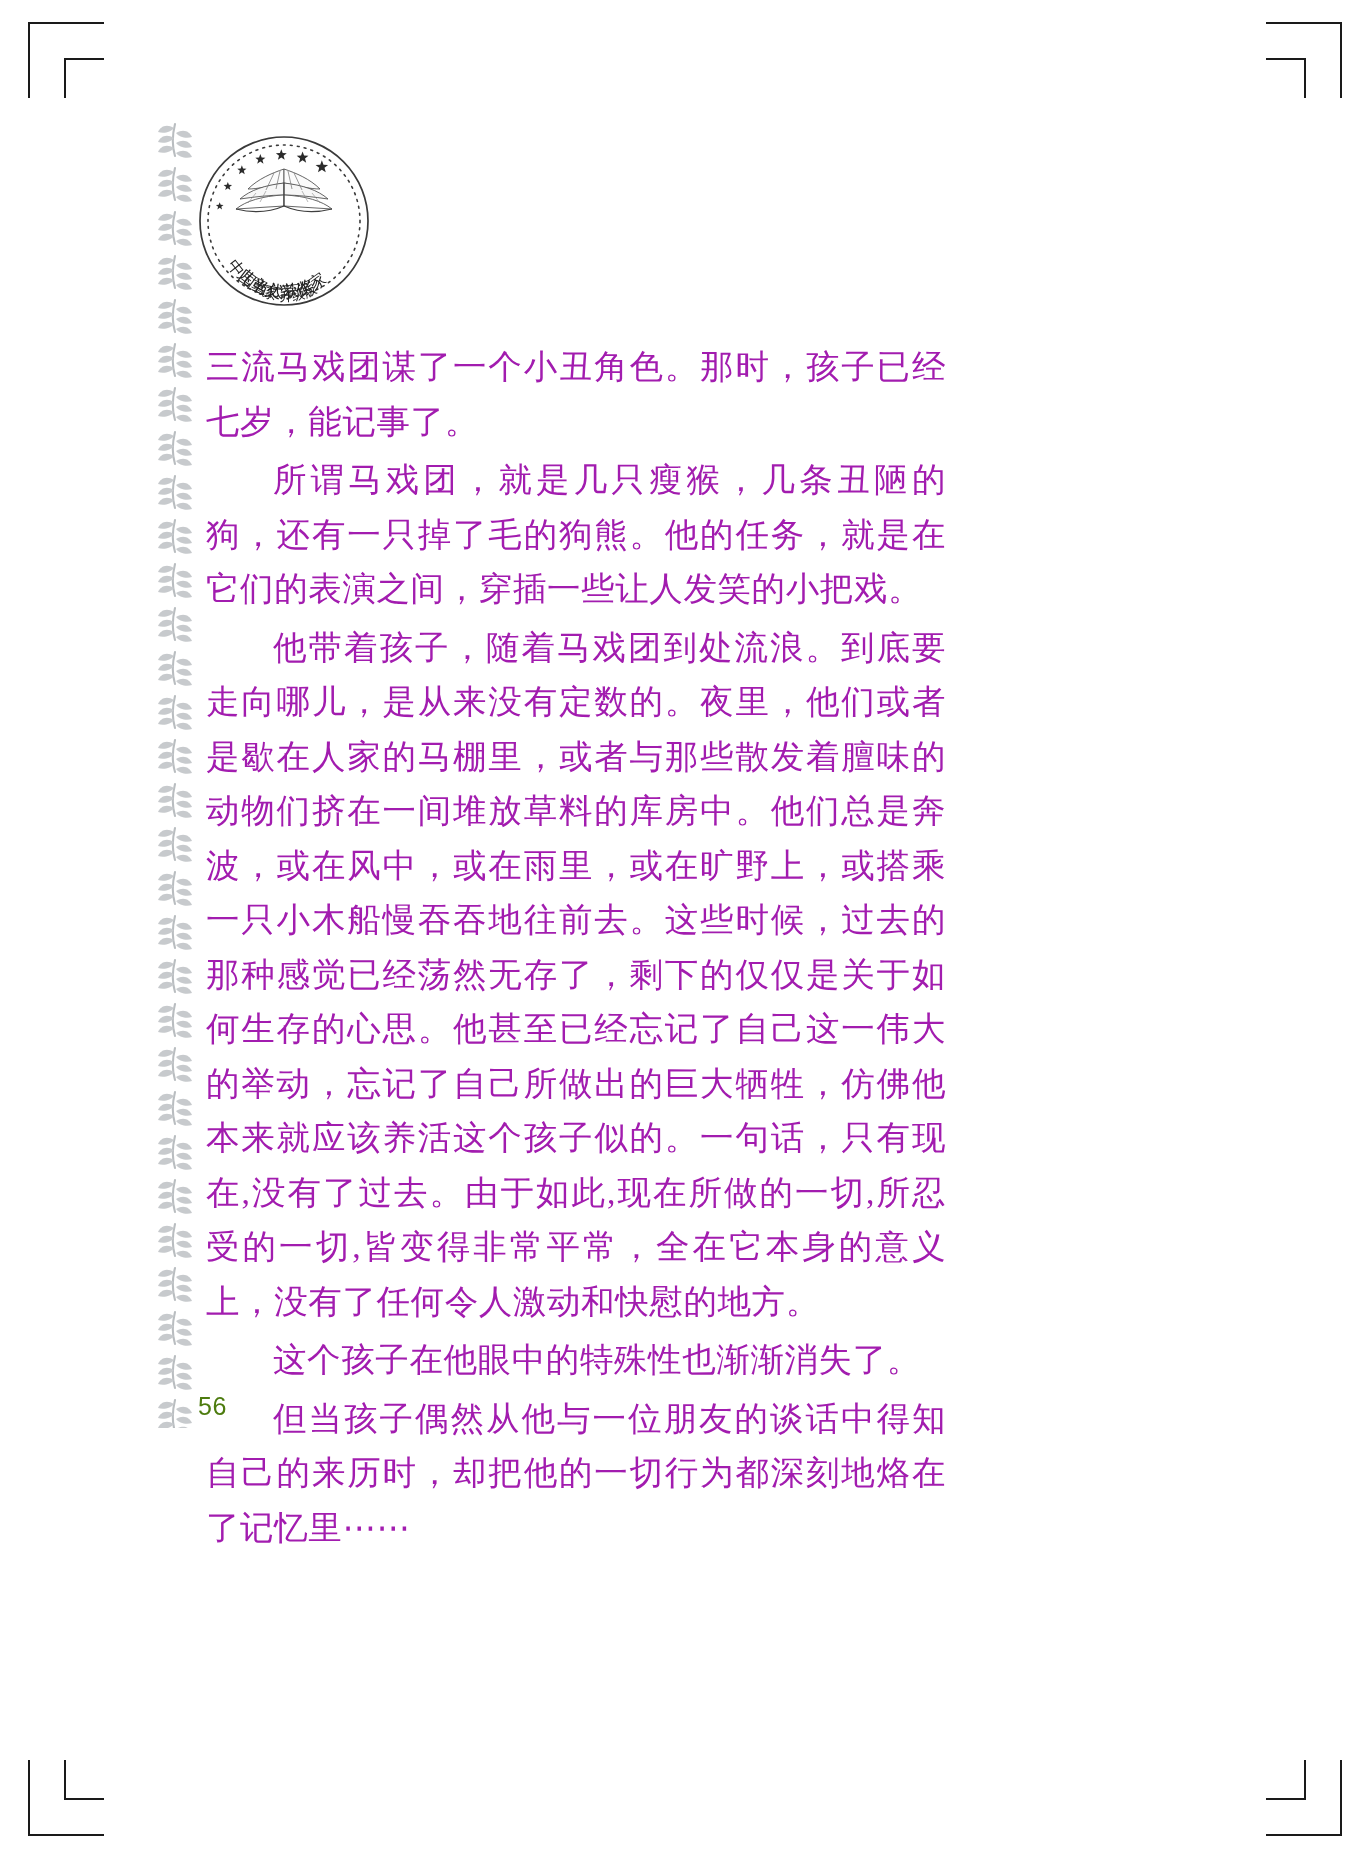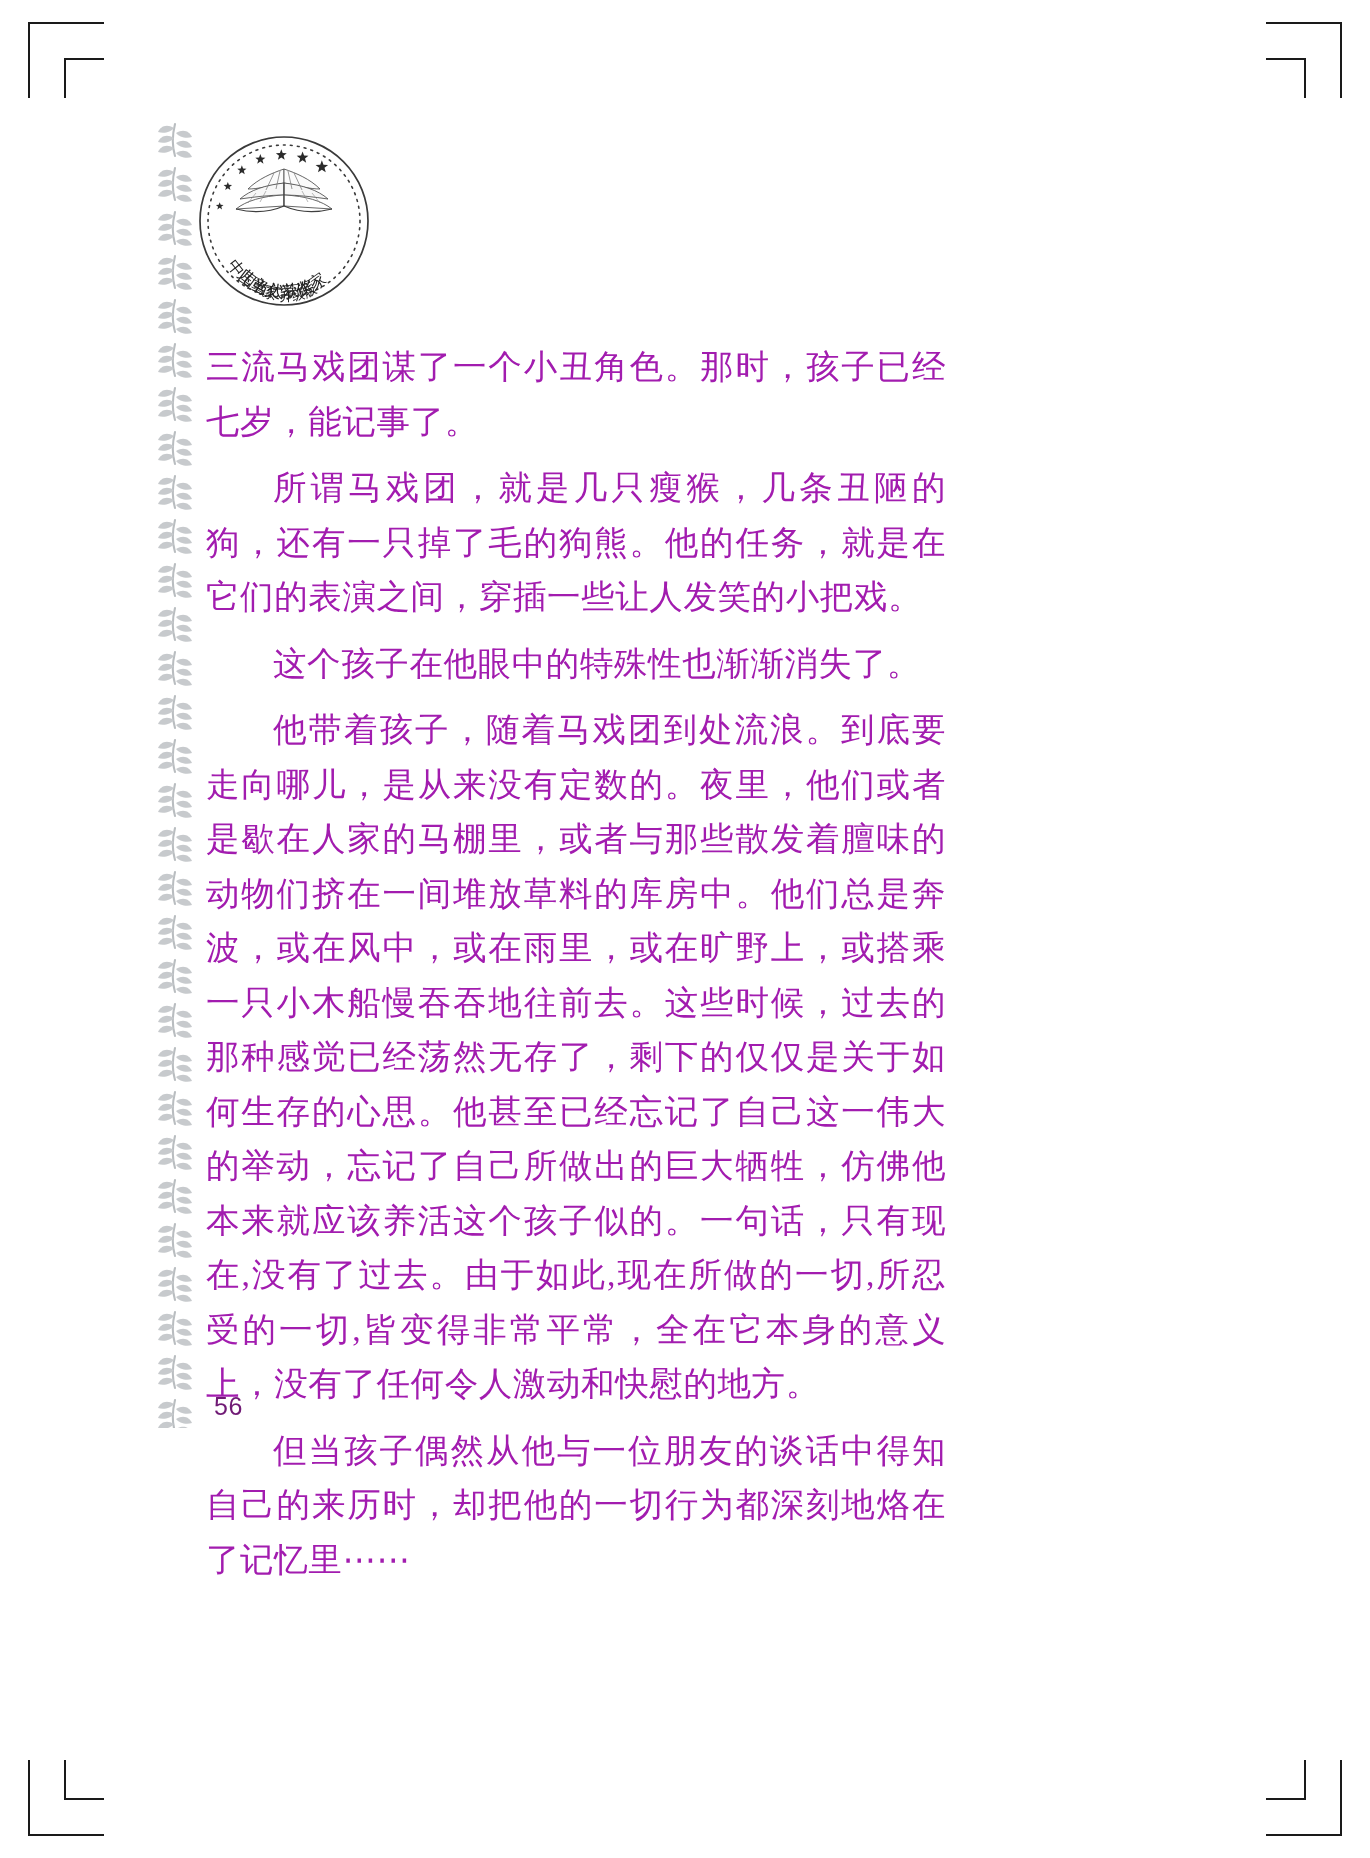--- a/index.html
+++ b/index.html
@@ -85,32 +85,31 @@
   .para {
     font-size: 33.5px;
     line-height: 54.5px;
     letter-spacing: 0.6px;
     color: #a21caf;
     margin: 0;
     text-align: justify;
     text-justify: inter-character;
   }
   .para.indent { text-indent: 2em; }
-  .para + .para { margin-top: 12px; }
+  .para + .para { margin-top: 4px; }
 
   
   #folio {
     position: absolute;
     left: 198px;
     top: 1392px;
     font-family: "Liberation Sans", sans-serif;
     font-size: 25px;
-    color: #701a75;
+    color: #4d7c0f;
     letter-spacing: 0.5px;
-    margin-left: 16px;
   }
 </style>
 </head>
 <body>
 
 <div id="page">
 
   <div class="crop tl">
     <i class="h h1"></i>
       <i class="v v1"></i>
@@ -393,20 +392,20 @@
       <textPath href="#arc2" startOffset="18%">儿童文学作家</textPath>
     </text>
     <text font-family="'Liberation Serif', serif" font-size="13" fill="#222" letter-spacing="0.3">
       <textPath href="#arc3" startOffset="20%">书系·升级版</textPath>
     </text>
   </svg>
 
   <div id="content">
     <p class="para">三流马戏团谋了一个小丑角色。那时，孩子已经七岁，能记事了。</p>
     <p class="para indent">所谓马戏团，就是几只瘦猴，几条丑陋的狗，还有一只掉了毛的狗熊。他的任务，就是在它们的表演之间，穿插一些让人发笑的小把戏。</p>
+    <p class="para indent">他带着孩子，随着马戏团到处流浪。到底要走向哪儿，是从来没有定数的。夜里，他们或者是歇在人家的马棚里，或者与那些散发着膻味的动物们挤在一间堆放草料的库房中。他们总是奔波，或在风中，或在雨里，或在旷野上，或搭乘一只小木船慢吞吞地往前去。这些时候，过去的那种感觉已经荡然无存了，剩下的仅仅是关于如何生存的心思。他甚至已经忘记了自己这一伟大的举动，忘记了自己所做出的巨大牺牲，仿佛他本来就应该养活这个孩子似的。一句话，只有现在,没有了过去。由于如此,现在所做的一切,所忍受的一切,皆变得非常平常，全在它本身的意义上，没有了任何令人激动和快慰的地方。</p>
     <p class="para indent">这个孩子在他眼中的特殊性也渐渐消失了。</p>
-    <p class="para indent">他带着孩子，随着马戏团到处流浪。到底要走向哪儿，是从来没有定数的。夜里，他们或者是歇在人家的马棚里，或者与那些散发着膻味的动物们挤在一间堆放草料的库房中。他们总是奔波，或在风中，或在雨里，或在旷野上，或搭乘一只小木船慢吞吞地往前去。这些时候，过去的那种感觉已经荡然无存了，剩下的仅仅是关于如何生存的心思。他甚至已经忘记了自己这一伟大的举动，忘记了自己所做出的巨大牺牲，仿佛他本来就应该养活这个孩子似的。一句话，只有现在,没有了过去。由于如此,现在所做的一切,所忍受的一切,皆变得非常平常，全在它本身的意义上，没有了任何令人激动和快慰的地方。</p>
     <p class="para indent">但当孩子偶然从他与一位朋友的谈话中得知自己的来历时，却把他的一切行为都深刻地烙在了记忆里⋯⋯</p>
   </div>
 
   <div id="folio">56</div>
 
 </div>
 
 </body></html>

